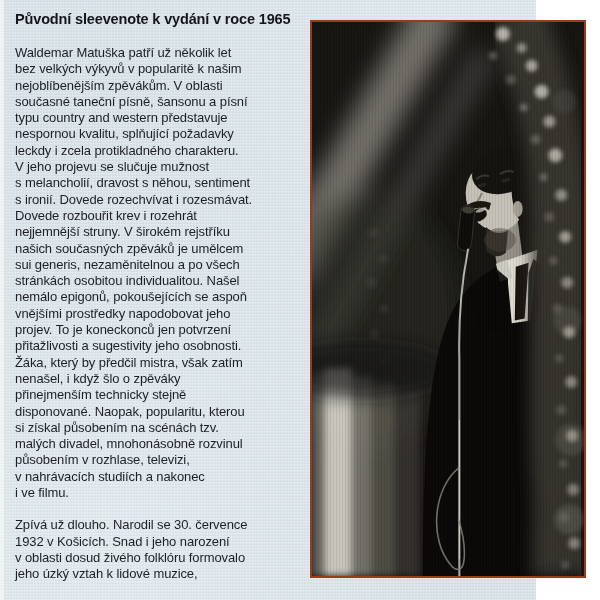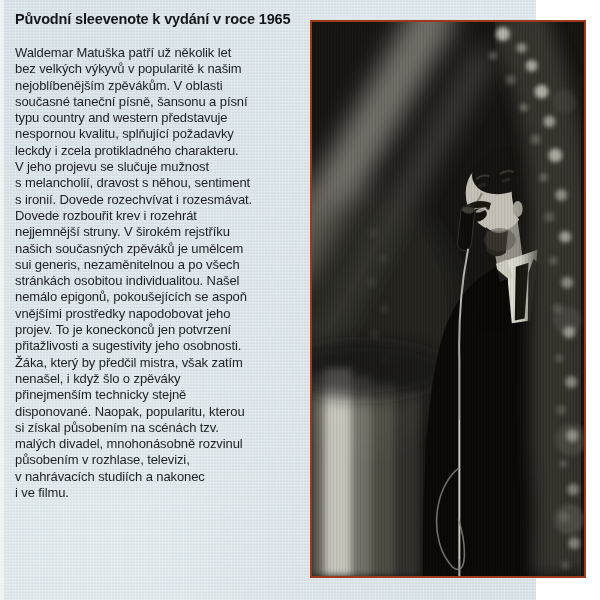--- a/index.html
+++ b/index.html
@@ -74,20 +74,24 @@
 přitažlivosti a sugestivity jeho osobnosti.
 Žáka, který by předčil mistra, však zatím
 nenašel, i když šlo o zpěváky
 přinejmenším technicky stejně
 disponované. Naopak, popularitu, kterou
 si získal působením na scénách tzv.
 malých divadel, mnohonásobně rozvinul
 působením v rozhlase, televizi,
 v nahrávacích studiích a nakonec
 i ve filmu.</p>
+    <p>Zpívá už dlouho. Narodil se 30. července
+1932 v Košicích. Snad i jeho narození
+v oblasti dosud živého folklóru formovalo
+jeho úzký vztah k lidové muzice,</p>
   </div>
 
   <div class="photo-frame">
     <svg viewBox="0 0 275 557" preserveAspectRatio="none">
       <defs>
         <filter id="b12" x="-40%" y="-40%" width="180%" height="180%">
             <feGaussianBlur stdDeviation="12"></feGaussianBlur>
           </filter>
         <filter id="b8" x="-40%" y="-40%" width="180%" height="180%">
             <feGaussianBlur stdDeviation="8"></feGaussianBlur>

